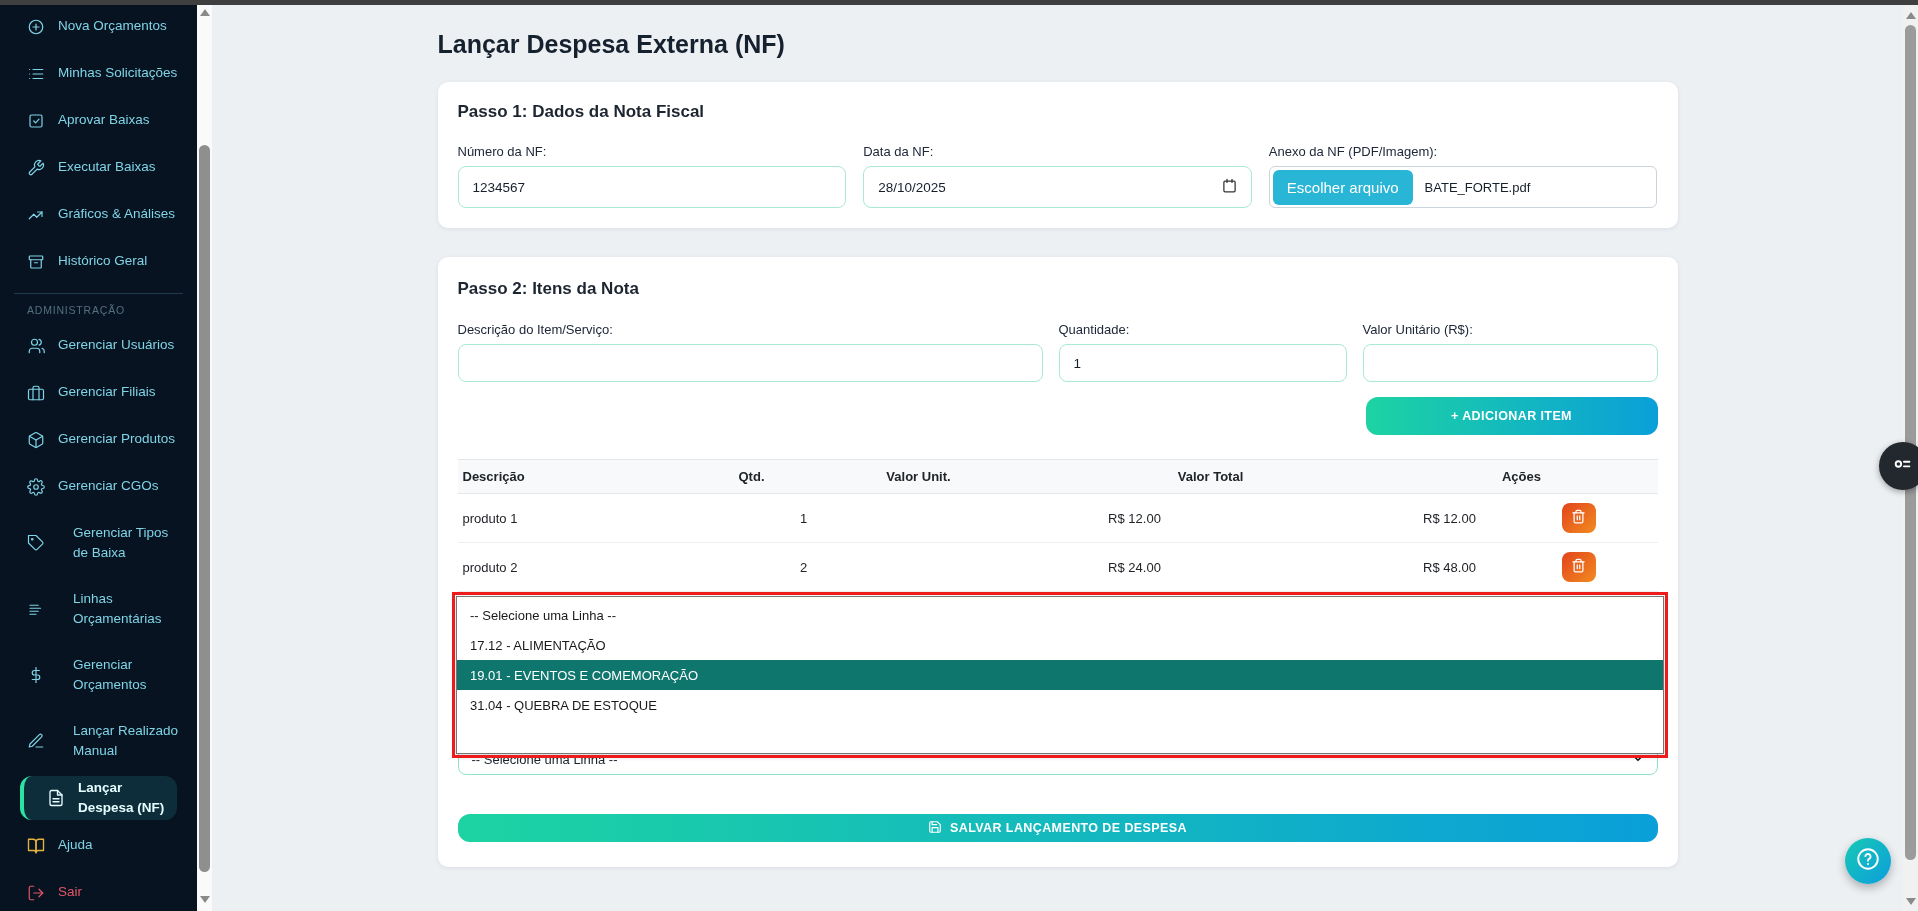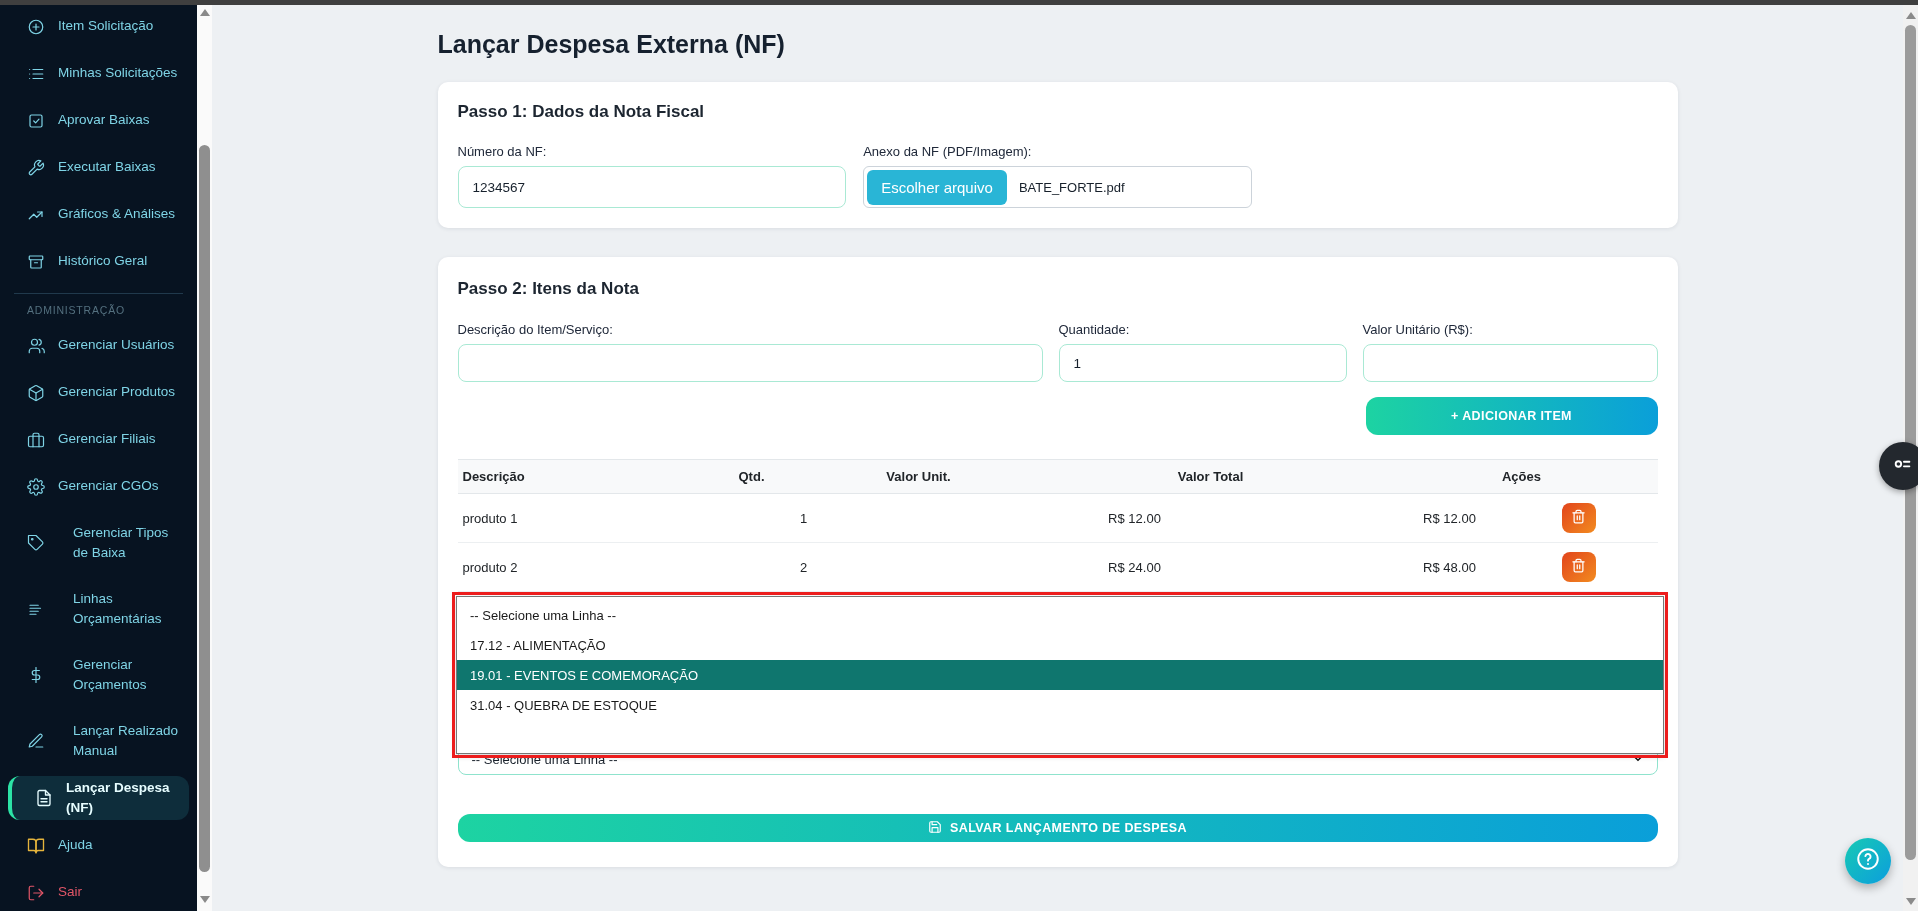--- a/index.html
+++ b/index.html
@@ -10,21 +10,21 @@
 
   
   .sidebar { position:absolute; left:0; top:0; width:197px; height:911px; background:#071321; z-index:10; padding-top:3px; }
   .sb-item { display:flex; align-items:center; gap:13px; padding:0 10px 0 27px; color:#7fd4e6; font-size:13.5px; height:47px; cursor:pointer; }
   .sb-item .sb-ic { flex:0 0 18px; display:flex; align-items:center; }
   .sb-item.two { height:66px;gap:28px; }
   .sb-item .lbl { line-height:1.5; }
   .sb-section { padding:0 14px; }
   .sb-section hr { border:none; border-top:1px solid #20394c; margin:8px 0 10px 0; }
   .sb-section .sec-lbl { color:#54707f; font-size:10.5px; letter-spacing:.8px; padding-left:13px; padding-bottom:6px; }
-  .sb-item.active { background:#0e2d3b; border-radius:12px; margin:2px 8px; padding-left:23px; height:44px; color:#e6fdff; font-weight:bold; border-left:4px solid #2ce3a6; }
+  .sb-item.active { background:#0e2d3b; border-radius:12px; margin:2px 20px; padding-left:23px; height:44px; color:#e6fdff; font-weight:bold; border-left:4px solid #2ce3a6; }
   .sb-item.help .sb-ic { color:#e5b43c; }
   .sb-item.logout { color:#e25668; }
   .sb-item.logout .sb-ic { color:#e25668; }
 
   
   .sb-scroll { position:absolute; left:197px; top:0; width:15px; height:911px; background:#fafafa; z-index:20; }
   .sb-scroll .thumb { position:absolute; left:2px; top:145px; width:11px; height:727px; background:#8f8f8f; border-radius:6px; }
   .arr { position:absolute; left:0; width:15px; height:16px; display:flex; align-items:center; justify-content:center; }
   .tri-up { width:0; height:0; border-left:5px solid transparent; border-right:5px solid transparent; border-bottom:7px solid #8a8a8a; }
   .tri-dn { width:0; height:0; border-left:5px solid transparent; border-right:5px solid transparent; border-top:7px solid #8a8a8a; }
@@ -86,21 +86,21 @@
 <div class="top-strip"></div>
 
 <nav class="sidebar">
   <div class="sb-item">
     <span class="sb-ic">
         <svg width="18" height="18" viewBox="0 0 24 24" fill="none" stroke="currentColor" stroke-width="1.6" stroke-linecap="round" stroke-linejoin="round">
           <circle cx="12" cy="12" r="9"></circle>
           <path d="M12 8v8M8 12h8"></path>
         </svg>
       </span>
-    <span class="lbl">Item Solicitação</span>
+    <span class="lbl">Nova Orçamentos</span>
   </div>
   <div class="sb-item">
     <span class="sb-ic">
         <svg width="18" height="18" viewBox="0 0 24 24" fill="none" stroke="currentColor" stroke-width="1.6" stroke-linecap="round" stroke-linejoin="round">
           <path d="M8 6h13M8 12h13M8 18h13"></path>
           <path d="M3.5 6h.01M3.5 12h.01M3.5 18h.01"></path>
         </svg>
       </span>
     <span class="lbl">Minhas Solicitações</span>
   </div>
@@ -153,35 +153,35 @@
           <circle cx="10" cy="7" r="4"></circle>
           <path d="M23 21v-2a4 4 0 0 0-3-3.87"></path>
           <path d="M16 3.13a4 4 0 0 1 0 7.75"></path>
         </svg>
       </span>
     <span class="lbl">Gerenciar Usuários</span>
   </div>
   <div class="sb-item">
     <span class="sb-ic">
         <svg width="18" height="18" viewBox="0 0 24 24" fill="none" stroke="currentColor" stroke-width="1.6" stroke-linecap="round" stroke-linejoin="round">
+          <rect x="2" y="7" width="20" height="14" rx="2"></rect>
+          <path d="M16 21V5a2 2 0 0 0-2-2h-4a2 2 0 0 0-2 2v16"></path>
+        </svg>
+      </span>
+    <span class="lbl">Gerenciar Filiais</span>
+  </div>
+  <div class="sb-item">
+    <span class="sb-ic">
+        <svg width="18" height="18" viewBox="0 0 24 24" fill="none" stroke="currentColor" stroke-width="1.6" stroke-linecap="round" stroke-linejoin="round">
           <path d="M21 16V8a2 2 0 0 0-1-1.73l-7-4a2 2 0 0 0-2 0l-7 4A2 2 0 0 0 3 8v8a2 2 0 0 0 1 1.73l7 4a2 2 0 0 0 2 0l7-4A2 2 0 0 0 21 16z"></path>
           <path d="M3.27 6.96L12 12.01l8.73-5.05"></path>
           <path d="M12 22.08V12"></path>
         </svg>
       </span>
     <span class="lbl">Gerenciar Produtos</span>
-  </div>
-  <div class="sb-item">
-    <span class="sb-ic">
-        <svg width="18" height="18" viewBox="0 0 24 24" fill="none" stroke="currentColor" stroke-width="1.6" stroke-linecap="round" stroke-linejoin="round">
-          <rect x="2" y="7" width="20" height="14" rx="2"></rect>
-          <path d="M16 21V5a2 2 0 0 0-2-2h-4a2 2 0 0 0-2 2v16"></path>
-        </svg>
-      </span>
-    <span class="lbl">Gerenciar Filiais</span>
   </div>
   <div class="sb-item">
     <span class="sb-ic">
         <svg width="18" height="18" viewBox="0 0 24 24" fill="none" stroke="currentColor" stroke-width="1.6" stroke-linecap="round" stroke-linejoin="round">
           <circle cx="12" cy="12" r="3"></circle>
           <path d="M19.4 15a1.65 1.65 0 0 0 .33 1.82l.06.06a2 2 0 0 1 0 2.83 2 2 0 0 1-2.83 0l-.06-.06a1.65 1.65 0 0 0-1.82-.33 1.65 1.65 0 0 0-1 1.51V21a2 2 0 0 1-2 2 2 2 0 0 1-2-2v-.09A1.65 1.65 0 0 0 9 19.4a1.65 1.65 0 0 0-1.82.33l-.06.06a2 2 0 0 1-2.83 0 2 2 0 0 1 0-2.83l.06-.06a1.65 1.65 0 0 0 .33-1.82 1.65 1.65 0 0 0-1.51-1H3a2 2 0 0 1-2-2 2 2 0 0 1 2-2h.09A1.65 1.65 0 0 0 4.6 9a1.65 1.65 0 0 0-.33-1.82l-.06-.06a2 2 0 0 1 0-2.83 2 2 0 0 1 2.83 0l.06.06a1.65 1.65 0 0 0 1.82.33H9a1.65 1.65 0 0 0 1-1.51V3a2 2 0 0 1 2-2 2 2 0 0 1 2 2v.09a1.65 1.65 0 0 0 1 1.51 1.65 1.65 0 0 0 1.82-.33l.06-.06a2 2 0 0 1 2.83 0 2 2 0 0 1 0 2.83l-.06.06a1.65 1.65 0 0 0-.33 1.82V9a1.65 1.65 0 0 0 1.51 1H21a2 2 0 0 1 2 2 2 2 0 0 1-2 2h-.09a1.65 1.65 0 0 0-1.51 1z"></path>
         </svg>
       </span>
     <span class="lbl">Gerenciar CGOs</span>
   </div>
@@ -266,20 +266,30 @@
     <h1 class="page-title">Lançar Despesa Externa (NF)</h1>
 
     <section class="card" id="card1">
       <h2>Passo 1: Dados da Nota Fiscal</h2>
       <div class="fields-3">
         <div>
           <label class="f-label">Número da NF:</label>
           <div class="inp">
               <span>1234567</span>
             </div>
+        </div>
+        <div>
+          <label class="f-label">Data da NF:</label>
+          <div class="inp date-wrap">
+            <span>28/10/2025</span>
+            <span><svg width="15" height="15" viewBox="0 0 24 24" fill="none" stroke="#333" stroke-width="2" stroke-linecap="round" stroke-linejoin="round">
+                  <rect x="3" y="5" width="18" height="17" rx="2"></rect>
+                  <path d="M16 2v5M8 2v5"></path>
+                </svg></span>
+          </div>
         </div>
         <div>
           <label class="f-label">Anexo da NF (PDF/Imagem):</label>
           <div class="file-wrap">
             <button class="file-btn">Escolher arquivo</button>
             <span class="file-name">BATE_FORTE.pdf</span>
           </div>
         </div>
       </div>
     </section>

